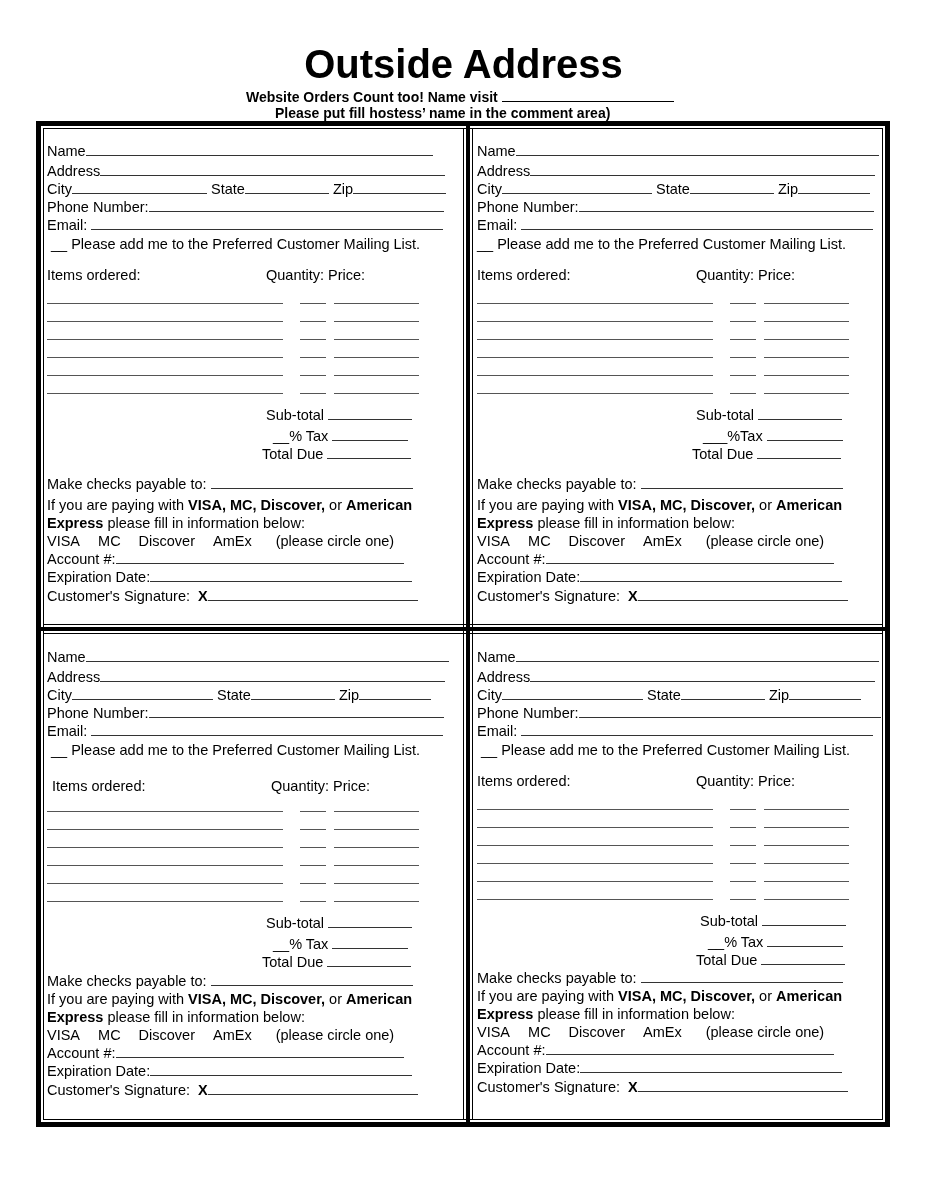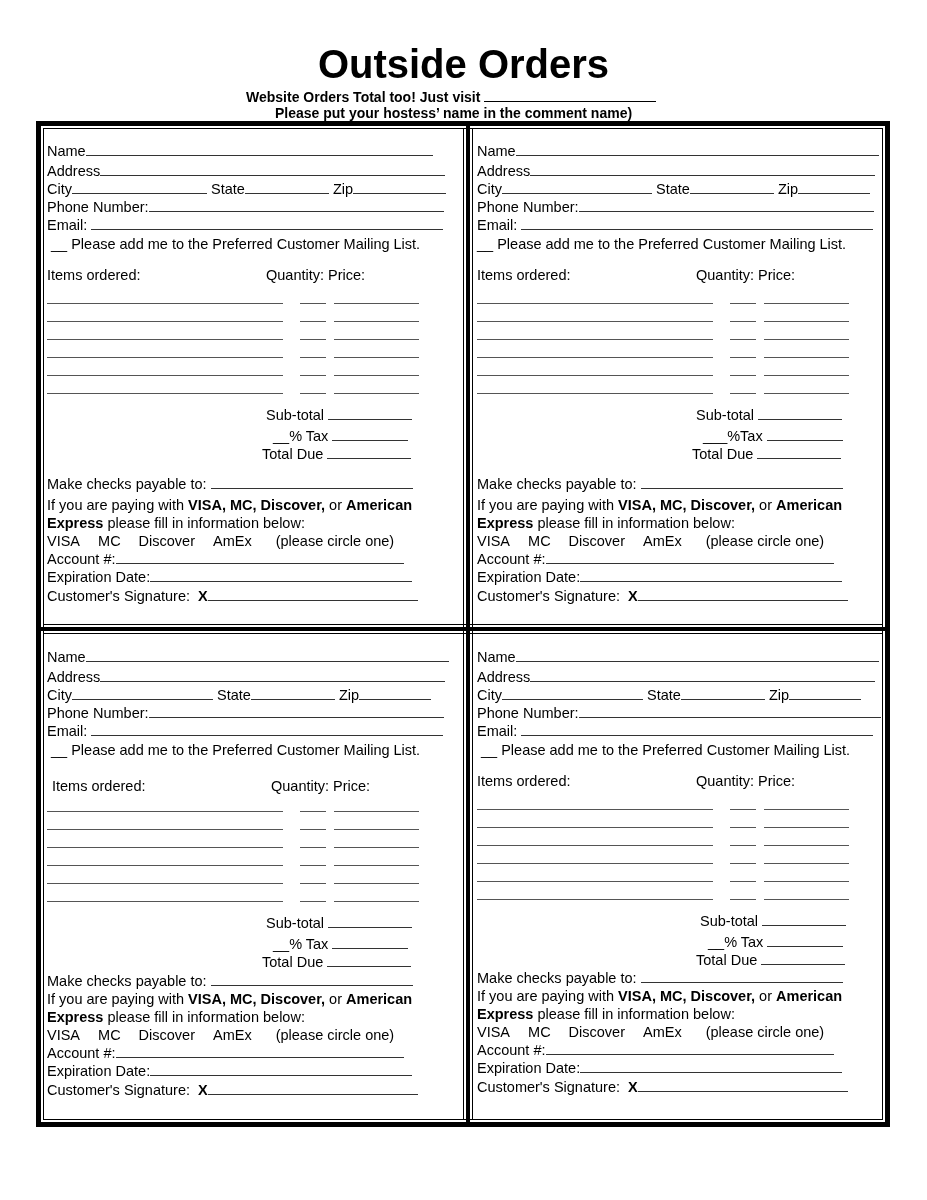--- a/index.html
+++ b/index.html
@@ -19,23 +19,23 @@
 
   .cell { position:absolute; font-size:14.5px; line-height:18px;text-align:right; }
   .line { position:absolute; white-space:nowrap; }
   .u { display:inline-block; border-bottom:1px solid #333; height:13px; vertical-align:baseline; }
   .rule { position:absolute; height:0; border-top:1.3px solid #555; }
   b { font-weight:bold; }
 </style>
 </head>
 <body>
 
-<div class="title">Outside Orders</div>
-<div class="sub sub1"><span>Website Orders Total too! Just visit</span><span class="blank"></span></div>
-<div class="sub sub2">Please put your hostess’ name in the comment name)</div>
+<div class="title">Outside Address</div>
+<div class="sub sub1"><span>Website Orders Count too! Name visit</span><span class="blank"></span></div>
+<div class="sub sub2">Please put fill hostess’ name in the comment area)</div>
 
 <div class="frame">
 
   <div class="bar" style="left:0;top:0;width:854px;height:5px;"></div>
   <div class="bar" style="left:0;top:0;width:5px;height:1006px;"></div>
   <div class="bar" style="left:849px;top:0;width:5px;height:1006px;"></div>
   <div class="bar" style="left:0;top:1001px;width:854px;height:5px;"></div>
 
   <div class="thin" style="left:7px;top:7px;width:840px;height:1px;"></div>
   <div class="thin" style="left:7px;top:7px;width:1px;height:992px;"></div>

